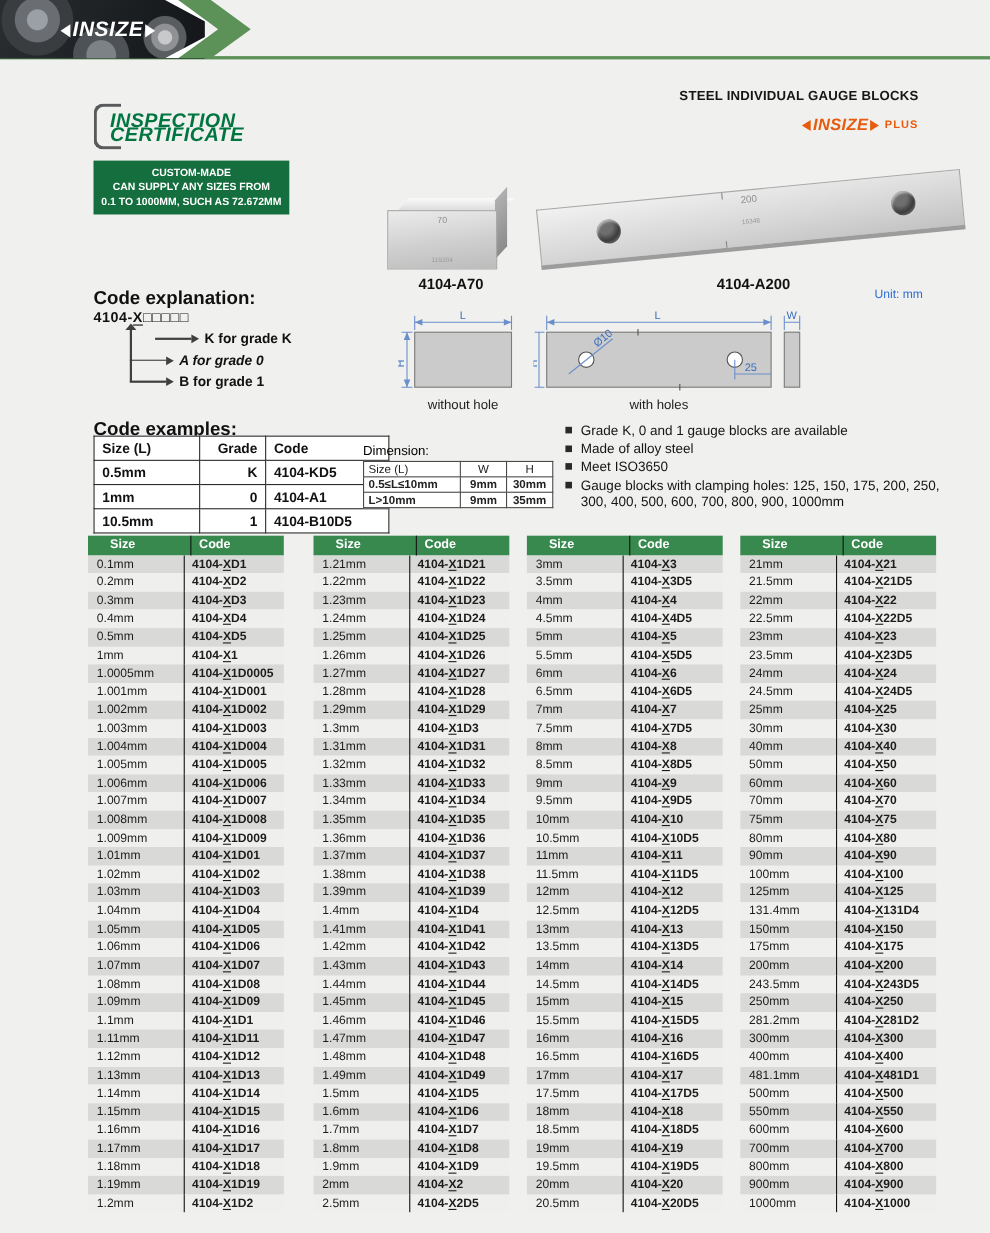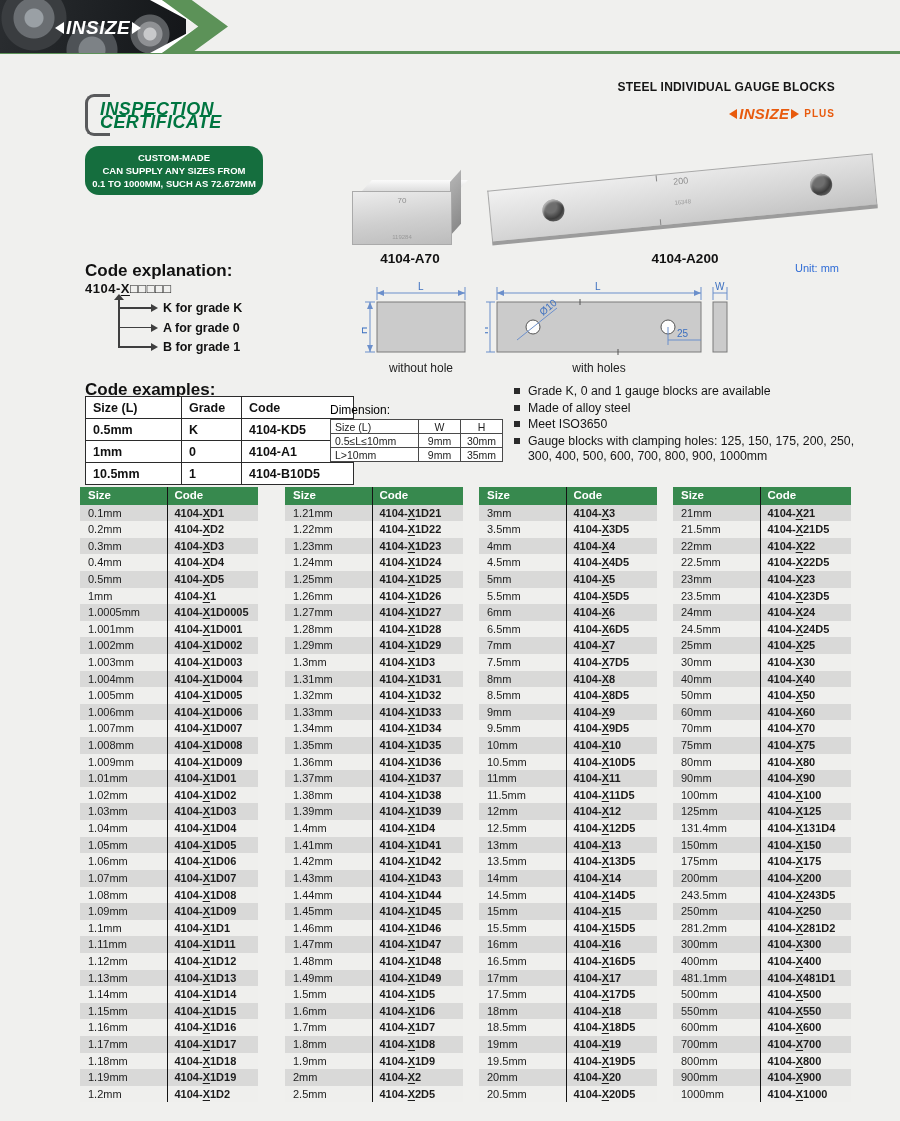--- a/index.html
+++ b/index.html
@@ -31,21 +31,21 @@
   .plus-logo .tri-r2{width:0;height:0;border-top:5px solid transparent;border-bottom:5px solid transparent;border-left:8px solid #e85a0d;}
   .plus-logo .logo-word{font-size:15px;font-weight:900;font-style:italic;letter-spacing:.3px;}
   .plus-logo .plus-word{font-size:10px;font-weight:900;margin-left:3px;letter-spacing:1px;}
 
   
   .cert{position:absolute;left:85px;top:94px;display:flex;align-items:flex-start;}
   .cert-bracket{width:22px;height:36px;border:3px solid #595a5c;border-right:none;border-radius:9px 0 0 9px;margin-top:0;}
   .cert-text{margin-left:-10px;margin-top:9px;color:#007540;font-style:italic;font-weight:800;font-size:18px;line-height:13px;letter-spacing:.4px;}
 
   
-  .custom-box{position:absolute;left:85px;top:146px;width:170px;background:#156e3e;border-radius:14px;
+  .custom-box{position:absolute;left:85px;top:146px;width:170px;background:#156e3e;border-radius:0;
     color:#fff;font-weight:bold;font-size:9.5px;line-height:13px;text-align:center;padding:5px 4px;}
 
   
   .prod70{position:absolute;left:352px;top:180px;width:120px;height:66px;}
   .prod70 .topface{position:absolute;left:10px;top:0;width:96px;height:11px;background:linear-gradient(#fbfbfb,#dddddd);transform:skewX(-42deg);transform-origin:bottom left;}
   .prod70 .sideface{position:absolute;left:98px;top:2px;width:11px;height:54px;background:linear-gradient(#b0b0b0,#8b8b8b);transform:skewY(-48deg);transform-origin:top left;}
   .prod70 .frontface{position:absolute;left:0;top:11px;width:98px;height:52px;background:linear-gradient(173deg,#ececec,#cfcfcf 55%,#bcbcbc);border:1px solid #aaa;}
   .prod-mark{position:absolute;width:100%;text-align:center;color:#8f8f8f;}
   .prod-serial{position:absolute;width:100%;text-align:center;color:#9a9a9a;}
   .prod200{position:absolute;left:487px;top:150px;width:392px;height:96px;}
@@ -75,40 +75,40 @@
   .diagram .dim{stroke:#6b8fcb;stroke-width:1;}
   .diagram .arr{fill:#6b8fcb;}
   .diagram .blk{fill:#cbcbcb;stroke:#7a7a7a;stroke-width:1;}
   .diagram .tk{stroke:#555;stroke-width:1;}
   .diag-caption{position:absolute;width:120px;text-align:center;font-size:12px;color:#222;}
 
   
   table.examples{position:absolute;left:85px;top:396px;border-collapse:collapse;background:#fff;}
   table.examples th, table.examples td{border:1.6px solid #2b2b2b;font-size:12.5px;font-weight:bold;color:#111;padding:1px 7px;height:19px;}
   table.examples th{text-align:left;}
-  table.examples .c{text-align:left;}
+  table.examples .c{text-align:right;}
   table.examples col.w1{width:96px;} table.examples col.w2{width:60px;} table.examples col.w3{width:112px;}
 
   
   .dim-head{position:absolute;left:330px;top:403px;font-size:12px;color:#000000;}
   table.dims{position:absolute;left:330px;top:419px;border-collapse:collapse;background:#fff;}
-  table.dims th, table.dims td{border:1px solid #4a4a4a;font-size:10.5px;font-weight:normal;color:#222;padding:0 4px;height:13px;}
+  table.dims th, table.dims td{border:1px solid #4a4a4a;font-size:10.5px;font-weight:bold;color:#222;padding:0 4px;height:13px;}
   table.dims th{font-weight:normal;}
   table.dims .c{text-align:center;}
   table.dims col.d1{width:88px;} table.dims col.d2{width:42px;} table.dims col.d3{width:42px;}
 
   
   .features{position:absolute;left:514px;top:384px;width:364px;}
   .feature{position:relative;padding-left:14px;font-size:12.3px;line-height:15.5px;color:#151515;margin-bottom:1px;}
   .feature .sq{position:absolute;left:0;top:4px;width:6px;height:6px;background:#2a2a2a;}
 
   
   .size-table{position:absolute;top:487px;width:178px;}
   .st-header{display:flex;background:#37894e;height:17.5px;line-height:17.5px;color:#fff;font-weight:bold;font-size:11.5px;}
-  .st-header .h-size{width:78.5px;padding-left:8px;}
+  .st-header .h-size{width:78.5px;padding-left:20px;}
   .st-header .h-code{width:83px;padding-left:7px;border-left:1.6px solid #141414;}
   .st-row{display:flex;height:16.62px;line-height:16.62px;font-size:11px;color:#1c1c1c;}
   .st-row.odd{background:#d9d9d8;}
   .st-row.even{background:#efefed;}
   .st-row .size-cell{width:78.5px;padding-left:8px;}
   .st-row .code-cell{width:83px;padding-left:7px;border-left:1.6px solid #141414;font-weight:bold;}
   .st-row .code-cell u{text-underline-offset:1.5px;}
 </style>
 </head>
 <body>
@@ -169,26 +169,26 @@
   </div>
   <div class="prod-label" style="left:615px;top:251px;width:140px;">4104-A200</div>
 
   <div class="unit-note">Unit: mm</div>
 
   <div class="sec-head" style="left:85px;top:261px;">Code explanation:</div>
   <div class="code-exp-line"><span>4104-</span><u>X</u><span>□□□□□</span></div>
   <div class="tree-uparrow"></div>
   <div class="tree-vline"></div>
   <div id="branches">
-      <div class="branch" style="top: 302px;">
+      <div class="branch" style="top: 302px; margin-left: 23px;">
         <span class="bline"></span>
         <span class="barrow"></span>
         <span class="blabel">K for grade K</span>
       </div>
-      <div class="branch" style="top: 321.5px;">
+      <div class="branch" style="top: 321.5px; font-style: italic;">
         <span class="bline"></span>
         <span class="barrow"></span>
         <span class="blabel">A for grade 0</span>
       </div>
       <div class="branch" style="top: 341px;">
         <span class="bline"></span>
         <span class="barrow"></span>
         <span class="blabel">B for grade 1</span>
       </div>
     </div>

